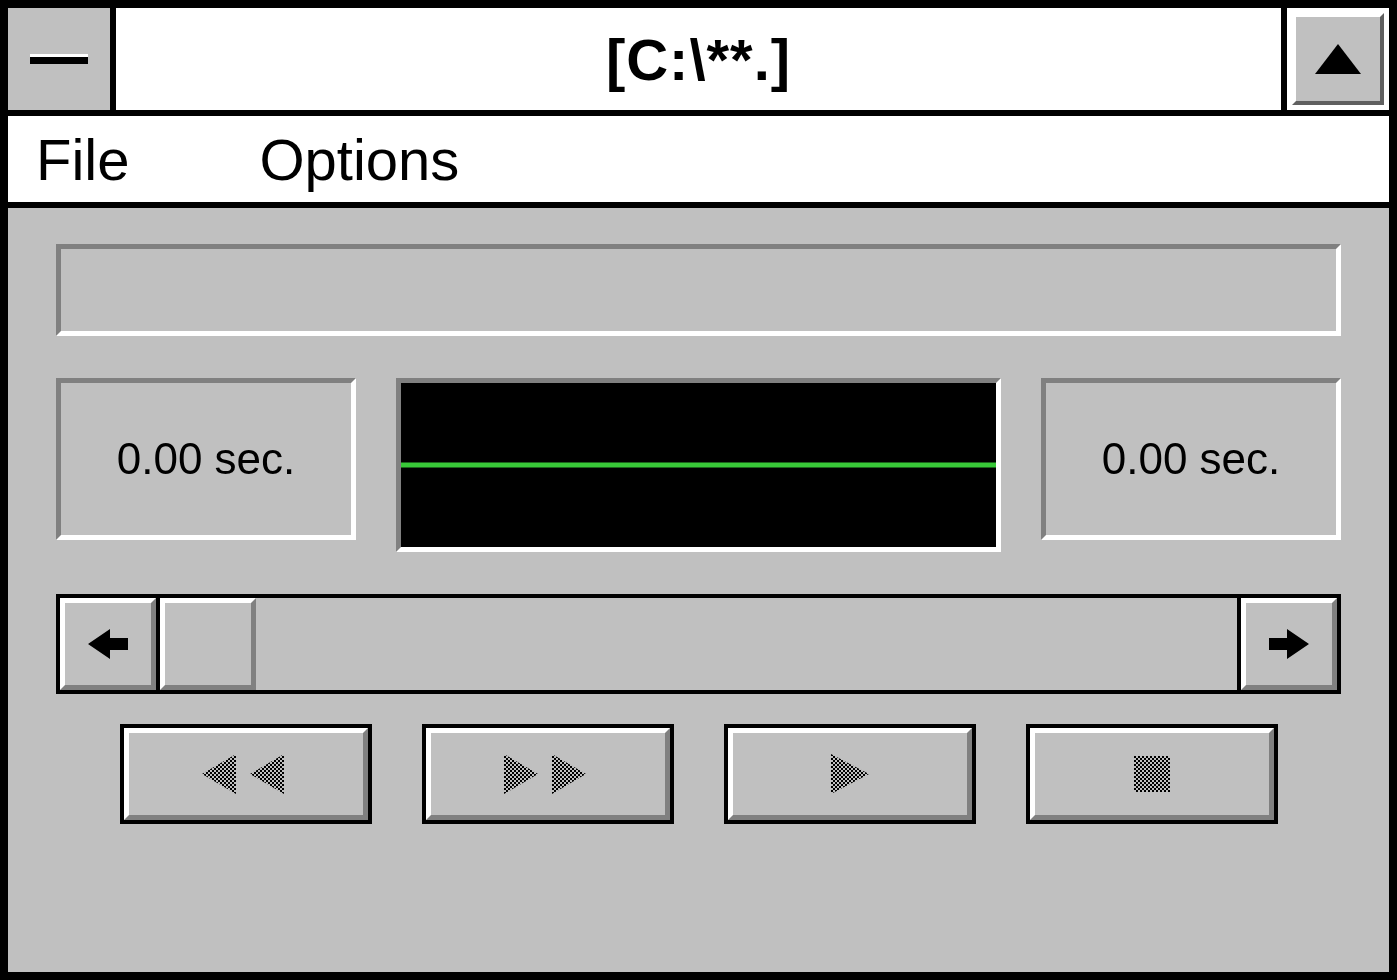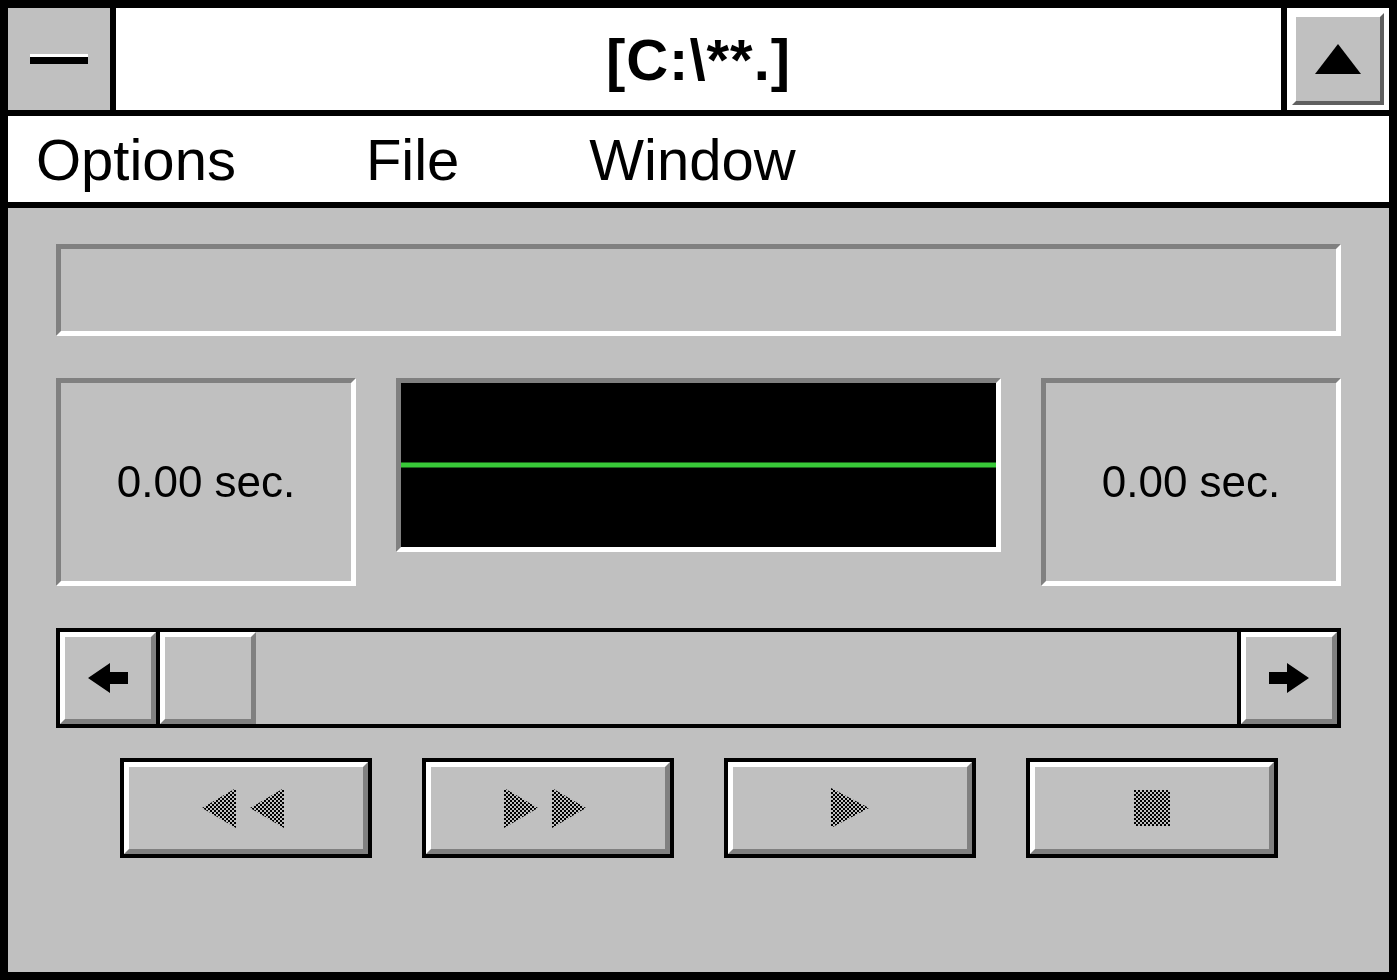--- a/index.html
+++ b/index.html
@@ -104,21 +104,21 @@
     height: 92px;
     margin-bottom: 42px;
   }
   .row2 {
     display: flex;
     gap: 40px;
     margin-bottom: 42px;
   }
   .stat {
     width: 300px;
-    height: 208px;
+    height: 162px;
     display: flex;
     align-items: center;
     justify-content: center;
     font-size: 44px;
   }
   .wave {
     flex: 1;
     height: 174px;
     background: #000;
     position: relative;
@@ -205,23 +205,22 @@
     <div class="max-btn">
       <div class="max-inner">
         <svg width="46" height="30" viewBox="0 0 46 30">
           <polygon points="0,30 46,30 23,0" fill="#000"></polygon>
         </svg>
       </div>
     </div>
   </div>
 
   <div class="menubar">
+    <div class="menu-item">File</div>
     <div class="menu-item">Options</div>
-    <div class="menu-item">File</div>
-    <div class="menu-item">Window</div>
   </div>
 
   <div class="client">
 
     <div class="top-field sunken"></div>
 
     <div class="row2">
       <div class="stat sunken">
         <span>0.00 sec.</span>
       </div>

